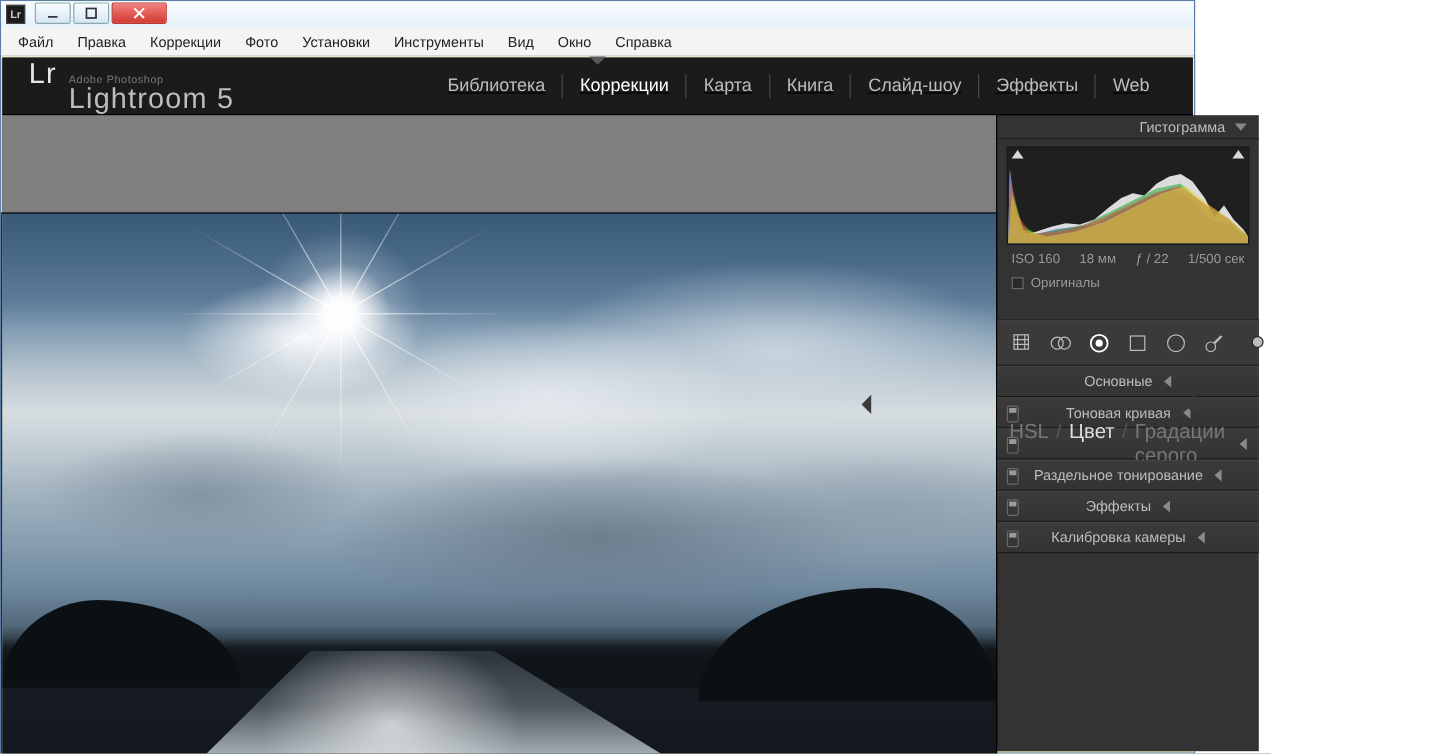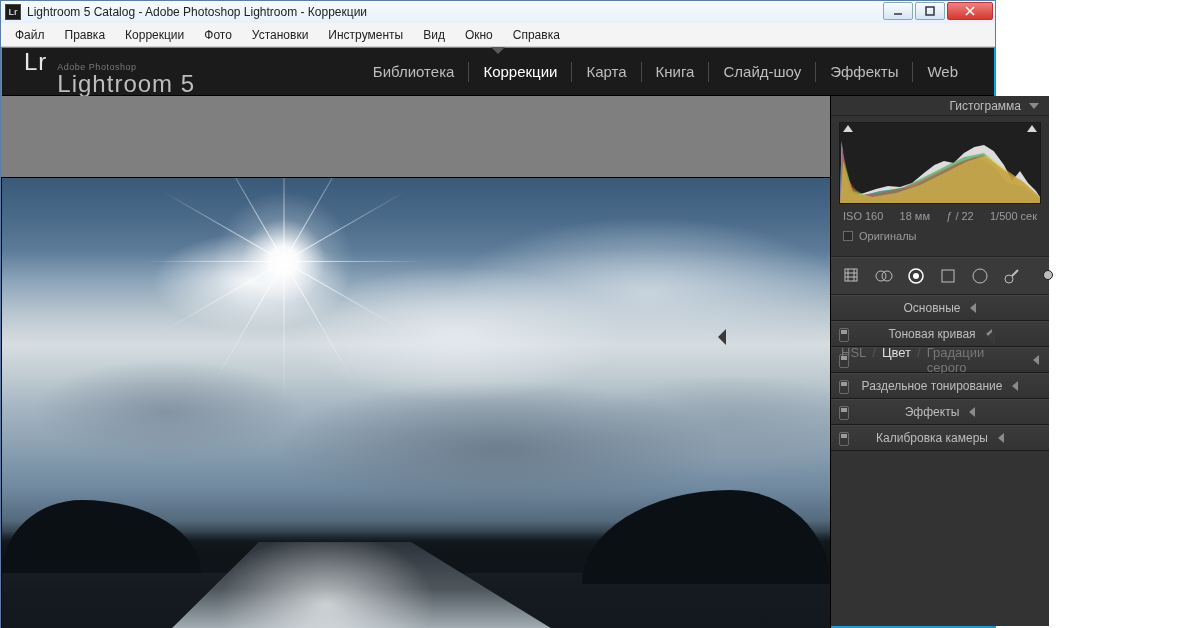--- a/index.html
+++ b/index.html
@@ -1,19 +1,19 @@
 <!DOCTYPE html>
 <html><head>
 <meta charset="utf-8">
 <style>
   * { margin: 0; padding: 0; box-sizing: border-box; font-family: "Segoe UI", Tahoma, sans-serif; }
   body { width: 1200px; height: 628px; background: #fff; overflow: hidden; position: relative; }
 
   
-  .win-frame { border: 1px solid #5a7ea8; width: 996px; height: 628px; position: relative; background: #0ea5e9; }
+  .win-frame { border: 1px solid #5a7ea8; width: 996px; height: 628px; position: relative; background: #fef9c3; }
   .titlebar { height: 22px; background: linear-gradient(#f7fbff,#e8f1fb); display: flex; align-items: center; font-size: 12px; color: #222; padding-left: 4px; }
   .titlebar .app-icon { width: 16px; height: 16px; background:#1b1b1b; color:#c9c9c9; font-size:9px; font-weight:bold; display:flex; align-items:center; justify-content:center; margin-right:6px; border:1px solid #444;}
   .titlebar .title { flex: 1; }
   .win-btns { display: flex; height: 20px; margin-right:2px;}
   .win-btn { width: 30px; height: 18px; margin-left: 2px; border: 1px solid #8aa; background: linear-gradient(#f9fcff,#d6e6f5); display:flex; align-items:center; justify-content:center; font-size:10px; color:#334; border-radius:2px; cursor:pointer;}
   .win-btn.close { background: linear-gradient(#f08080,#d43a2f); color:#fff; border-color:#b33; width:46px;}
   .win-btn svg { display:block; }
 
   .menubar { height: 24px; background: #f4f4f4; border-bottom: 1px solid #d0d0d0; display: flex; align-items: center; padding: 0 6px; font-size: 12px; color: #222; gap: 4px;}
   .menubar .mitem { padding: 2px 8px; cursor: pointer; text-align: center; }
@@ -21,21 +21,21 @@
   .app-body { position:absolute; top:47px; left:1px; right:1px; bottom:1px; background:#1b1b1b; display:flex; flex-direction:column; }
 
   
   .identity { height:48px; background:#1b1b1b; border-bottom:1px solid #000; display:flex; align-items:center; padding:0 22px; position:relative;}
   .identity .collapse-arrow { position:absolute; left:50%; top:-1px; transform:translateX(-50%); width:0;height:0;border-left:7px solid transparent;border-right:7px solid transparent;border-top:7px solid #5a5a5a;}
   .identity .logo { display:flex; align-items:baseline; gap:10px; }
   .identity .lr { font-size:24px; color:#e6e6e6; font-weight:300; letter-spacing:1px;}
   .identity .brandcol { display:flex; flex-direction:column; line-height:1; }
   .identity .brand-sm { font-size:9px; color:#7a7a7a; letter-spacing:0.5px;}
   .identity .brand-lg { font-size:24px; color:#bdbdbd; font-weight:300; letter-spacing:1px;}
-  .modules { margin-left:auto; display:flex; align-items:center; gap:0; font-size:15px;}
+  .modules { margin-left:auto; display:flex; align-items:center; gap:0; font-size:15px;text-decoration:underline;}
   .modules .mod { color:#bdbdbd; padding:0 14px; cursor:pointer; position:relative;}
   .modules .mod.active { color:#fff; }
   .modules .sep { width:1px; height:20px; background:#4a4a4a; }
 
   .workspace { flex:1; display:flex; min-height:0; }
 
   .canvas-area { flex:1; background:#7f7f7f; position:relative; display:flex; align-items:flex-start; justify-content:center; padding-top:82px;}
   .left-arrow { position:absolute; left:2px; top:50%; transform:translateY(-50%); width:0;height:0;border-top:8px solid transparent;border-bottom:8px solid transparent;border-left:8px solid #3a3a3a; cursor:pointer;}
   .right-arrow { position:absolute; right:2px; top:50%; transform:translateY(-50%); width:0;height:0;border-top:8px solid transparent;border-bottom:8px solid transparent;border-right:8px solid #3a3a3a; cursor:pointer;}
 
@@ -78,48 +78,47 @@
 
   
   .right-panel { width:266px; background:#333; border-left:1px solid #000; display:flex; flex-direction:column; font-size:12px; color:#bdbdbd;}
   .panel-header { height:20px; display:flex; align-items:center; justify-content:flex-end; padding:4px 10px; gap:8px; border-bottom:1px solid #222;}
   .panel-header .tri { width:0;height:0;border-left:5px solid transparent;border-right:5px solid transparent;border-top:6px solid #8a8a8a;}
   .histogram-box{ margin:6px 8px 4px; border:1px solid #1a1a1a; background:#1f1f1f; height:82px; position:relative; overflow:hidden;}
   .histogram-box .clip{position:absolute;top:2px;width:0;height:0;border-left:5px solid transparent;border-right:5px solid transparent;border-bottom:7px solid #d8d8d8;}
   .histogram-box .clip.l{left:3px;} .histogram-box .clip.r{right:3px;}
   .histogram-box svg{position:absolute;left:0;bottom:0;width:100%;height:72px;}
   .exif-row{display:flex;justify-content:space-between;padding:2px 12px 4px;color:#9a9a9a;font-size:11px;}
-  .orig-row{display:flex;align-items:center;gap:6px;padding:4px 12px 14px;border-bottom:1px solid #222;color:#9a9a9a;font-size:11px;}
+  .orig-row{display:flex;align-items:center;gap:6px;padding:4px 12px 24px;border-bottom:1px solid #222;color:#9a9a9a;font-size:11px;}
   .orig-row .chk{width:10px;height:10px;border:1px solid #6a6a6a;background:#2a2a2a;}
   .toolstrip{height:38px;border-top:1px solid #444;border-bottom:1px solid #222;background:#3a3a3a;display:flex;align-items:center;gap:10px;padding:0 10px;}
   .tool{width:22px;height:22px;display:flex;align-items:center;justify-content:center;cursor:pointer;color:#bdbdbd;}
   .tool.active{color:#fff;}
   .tool svg{display:block;}
   .tool-slider{flex:1;height:4px;background:#2a2a2a;border-radius:2px;position:relative;margin-left:6px;}
   .tool-slider .knob{position:absolute;left:4px;top:-4px;width:10px;height:10px;border-radius:50%;background:#bdbdbd;border:1px solid #222;}
 
   .section{height:26px;border-top:1px solid #444;border-bottom:1px solid #1a1a1a;background:linear-gradient(#3b3b3b,#333);display:flex;align-items:center;justify-content:center;padding:0 10px;gap:10px;cursor:pointer;position:relative;}
   .section .switch{position:absolute;left:8px;top:6px;width:10px;height:14px;}
   .section .switch::before{content:"";position:absolute;inset:0;border:1px solid #6a6a6a;border-radius:2px;}
   .section .switch::after{content:"";position:absolute;left:2px;top:2px;width:6px;height:4px;background:#9a9a9a;}
   .section .arrow{width:0;height:0;border-top:5px solid transparent;border-bottom:5px solid transparent;border-right:6px solid #8a8a8a;}
   .section .lbl{color:#bdbdbd;}
-  .section .subtabs{display:flex;gap:6px;font-size:13px;color:#777;}
+  .section .subtabs{display:flex;gap:6px;font-size:17px;color:#777;}
   .section .subtabs .st.active{color:#ddd;}
   .section .subtabs .sl{color:#555;}
 
   .right-outer-arrow{position:absolute;right:-1px;top:50%;transform:translateY(-50%);width:0;height:0;border-top:8px solid transparent;border-bottom:8px solid transparent;border-right:8px solid #3a3a3a;}
 </style>
 </head>
 <body>
 
 <div class="win-frame">
   <div class="titlebar">
     <div class="app-icon">Lr</div>
-    <div class="title">Lightroom 5 Catalog - Adobe Photoshop Lightroom - Коррекции</div>
     <div class="win-btns">
       <div class="win-btn">
           <svg width="10" height="10">
             <line x1="1" y1="8" x2="9" y2="8" stroke="#334" stroke-width="1.5"></line>
           </svg>
         </div>
       <div class="win-btn">
           <svg width="10" height="10">
             <rect x="1" y="1" width="8" height="8" fill="none" stroke="#334" stroke-width="1.5"></rect>
           </svg>

